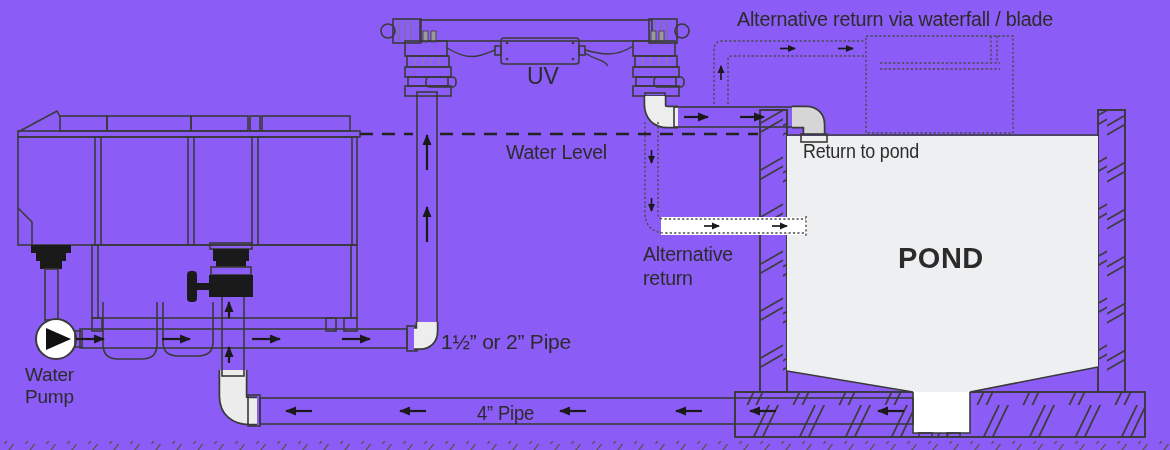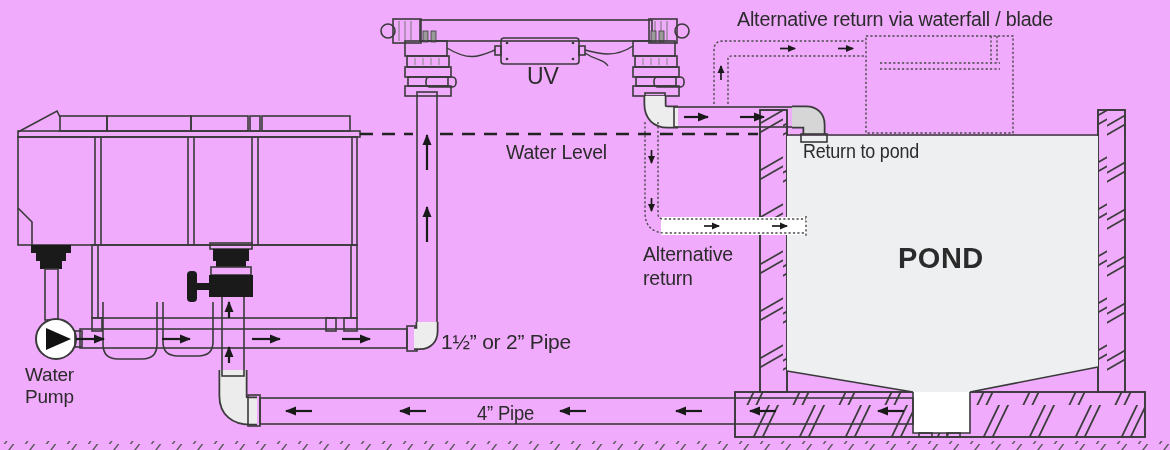--- a/index.html
+++ b/index.html
@@ -1,16 +1,16 @@
 <!DOCTYPE html>
 <html><head>
 <meta charset="utf-8">
 <style>
   html,body{margin:0;padding:0;background:#fff;}
-  .canvas{position:relative;width:1170px;height:450px;background:#f0abfc;overflow:hidden;
+  .canvas{position:relative;width:1170px;height:450px;background:#8b5cf6;overflow:hidden;
           font-family:"Liberation Sans",sans-serif;}
   svg text{fill:#2b2b2b;letter-spacing:-0.2px;}
   svg .lbl{font-size:19.5px;}
   svg .lbl-sm{font-size:19px;}
   svg .lbl-big{font-size:29px;font-weight:bold;letter-spacing:0.5px;}
   svg .lbl-uv{font-size:23px;}
   .ln{stroke:#3a3a3a;stroke-width:1.6;fill:none;}
 </style>
 </head>
 <body>

